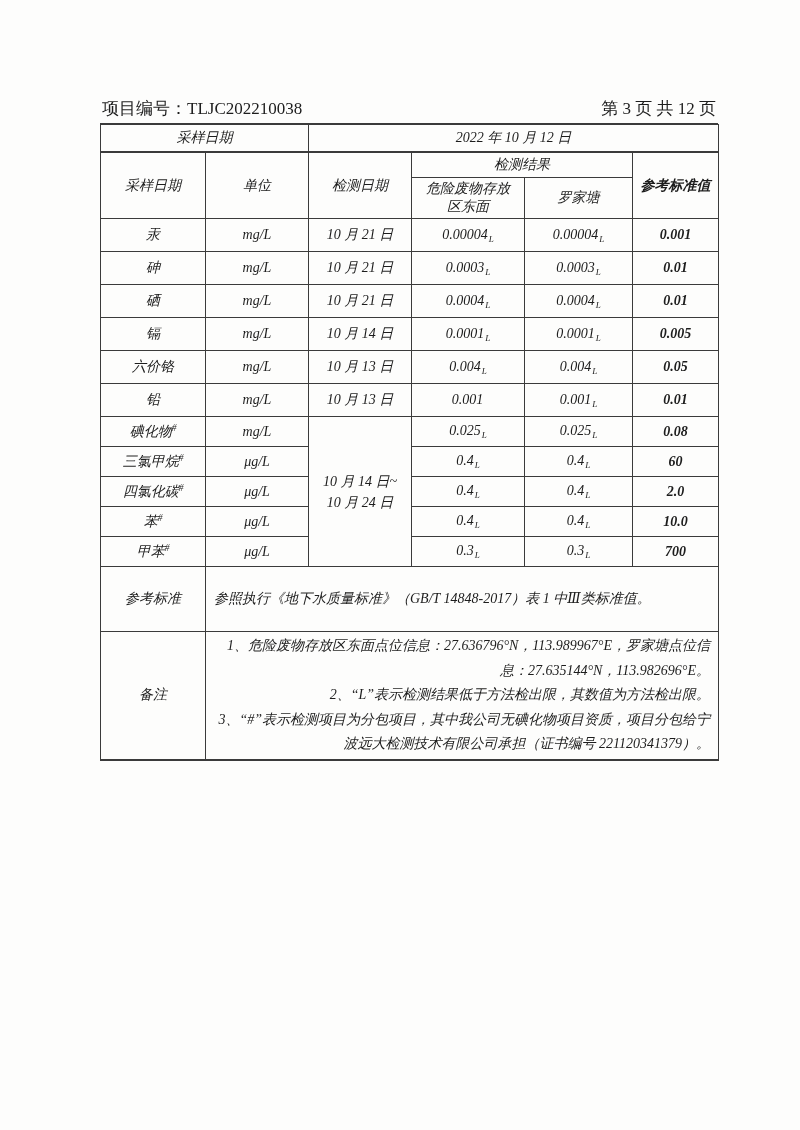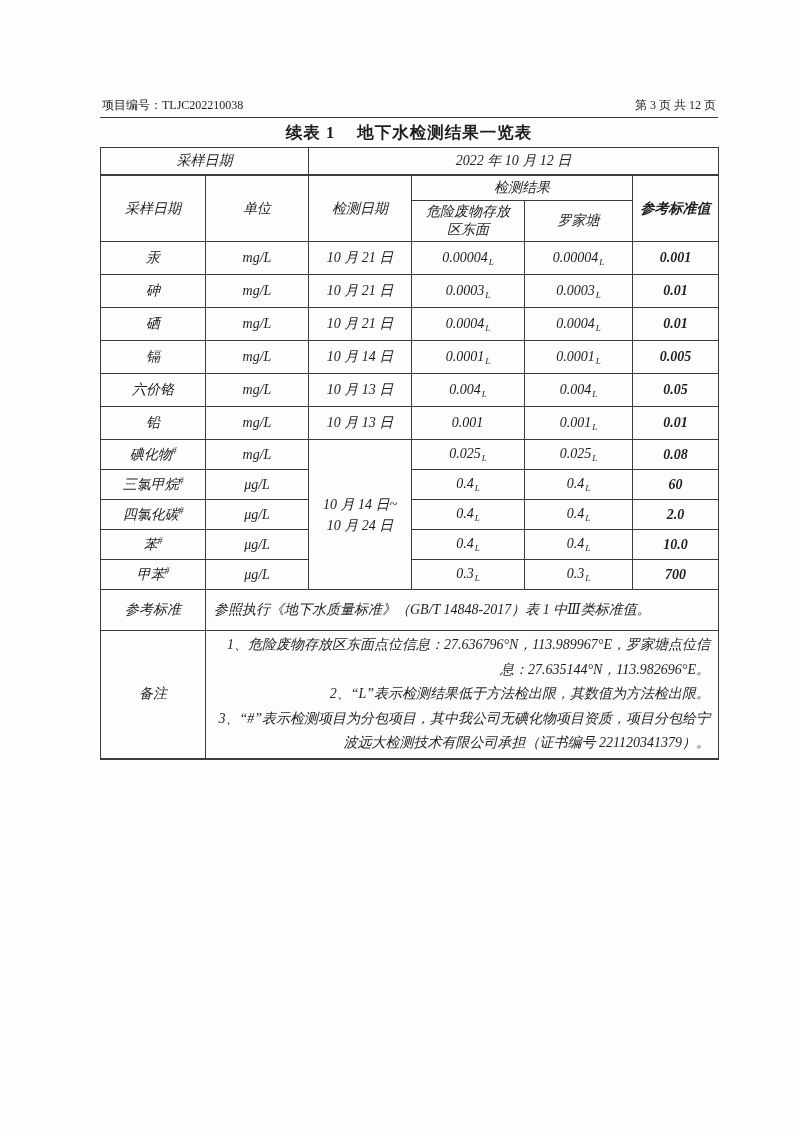--- a/index.html
+++ b/index.html
@@ -6,21 +6,21 @@
   body{
     width:800px;height:1130px;position:relative;
     background:#fdfdfc;
     font-family:"Liberation Serif","DejaVu Serif",serif;
     color:#1d1d1d;
     -webkit-font-smoothing:antialiased;
   }
   .content{position:absolute;left:100px;top:97px;width:618px;}
   .doc-header{
     display:flex;justify-content:space-between;align-items:flex-end;
-    font-size:12px;padding:0 2px 3px 2px;border-bottom:1.5px solid #3b3b3b;
+    font-size:17px;padding:0 2px 3px 2px;border-bottom:1.5px solid #3b3b3b;
   }
   .doc-title{
     text-align:center;font-size:16.5px;font-weight:bold;
     margin:4px 0 3px 0;letter-spacing:1px;
   }
   .doc-title .gap{display:inline-block;width:22px;}
   table{
     border-collapse:collapse;table-layout:fixed;width:618px;
     font-size:14px;
   }
@@ -36,37 +36,34 @@
   tr.data-row-sm td{height:29px;margin-left:48px;}
   tr.ref-row td{height:32px;}
   tr.remark-row td{height:101px;}
   tr.remark-row{border-bottom:2px solid #3b3b3b;}
   .c-std{font-weight:bold;}
   .loc-head{display:inline-block;max-width:88px;line-height:18px;}
   .std-head{font-weight:bold;}
   .lsub{font-size:9px;vertical-align:-3px;margin-left:1px;}
   sup.hash{font-size:9.5px;vertical-align:5px;}
   .date-range div{line-height:21px;}
-  .left-cell{text-align:left;padding:4px 8px;}
+  .left-cell{text-align:left;padding:16px 8px;}
   .remark-cell{text-align:left;padding:2px 8px;vertical-align:middle;}
   .remark-line{line-height:24.5px;text-align:right;}
 </style>
 </head>
 <body>
 
 <div class="content">
 
   <div class="doc-header">
     <span>项目编号：TLJC202210038</span>
     <span>第 3 页 共 12 页</span>
   </div>
 
-  <div class="doc-title">
-    <span>续表 1</span><span class="gap"></span><span>地下水检测结果一览表</span>
-  </div>
 
   <table>
     <colgroup>
       <col style="width:105px">
         <col style="width:103px">
         <col style="width:103px">
       <col style="width:113px">
         <col style="width:108px">
         <col style="width:86px">
     </colgroup>

